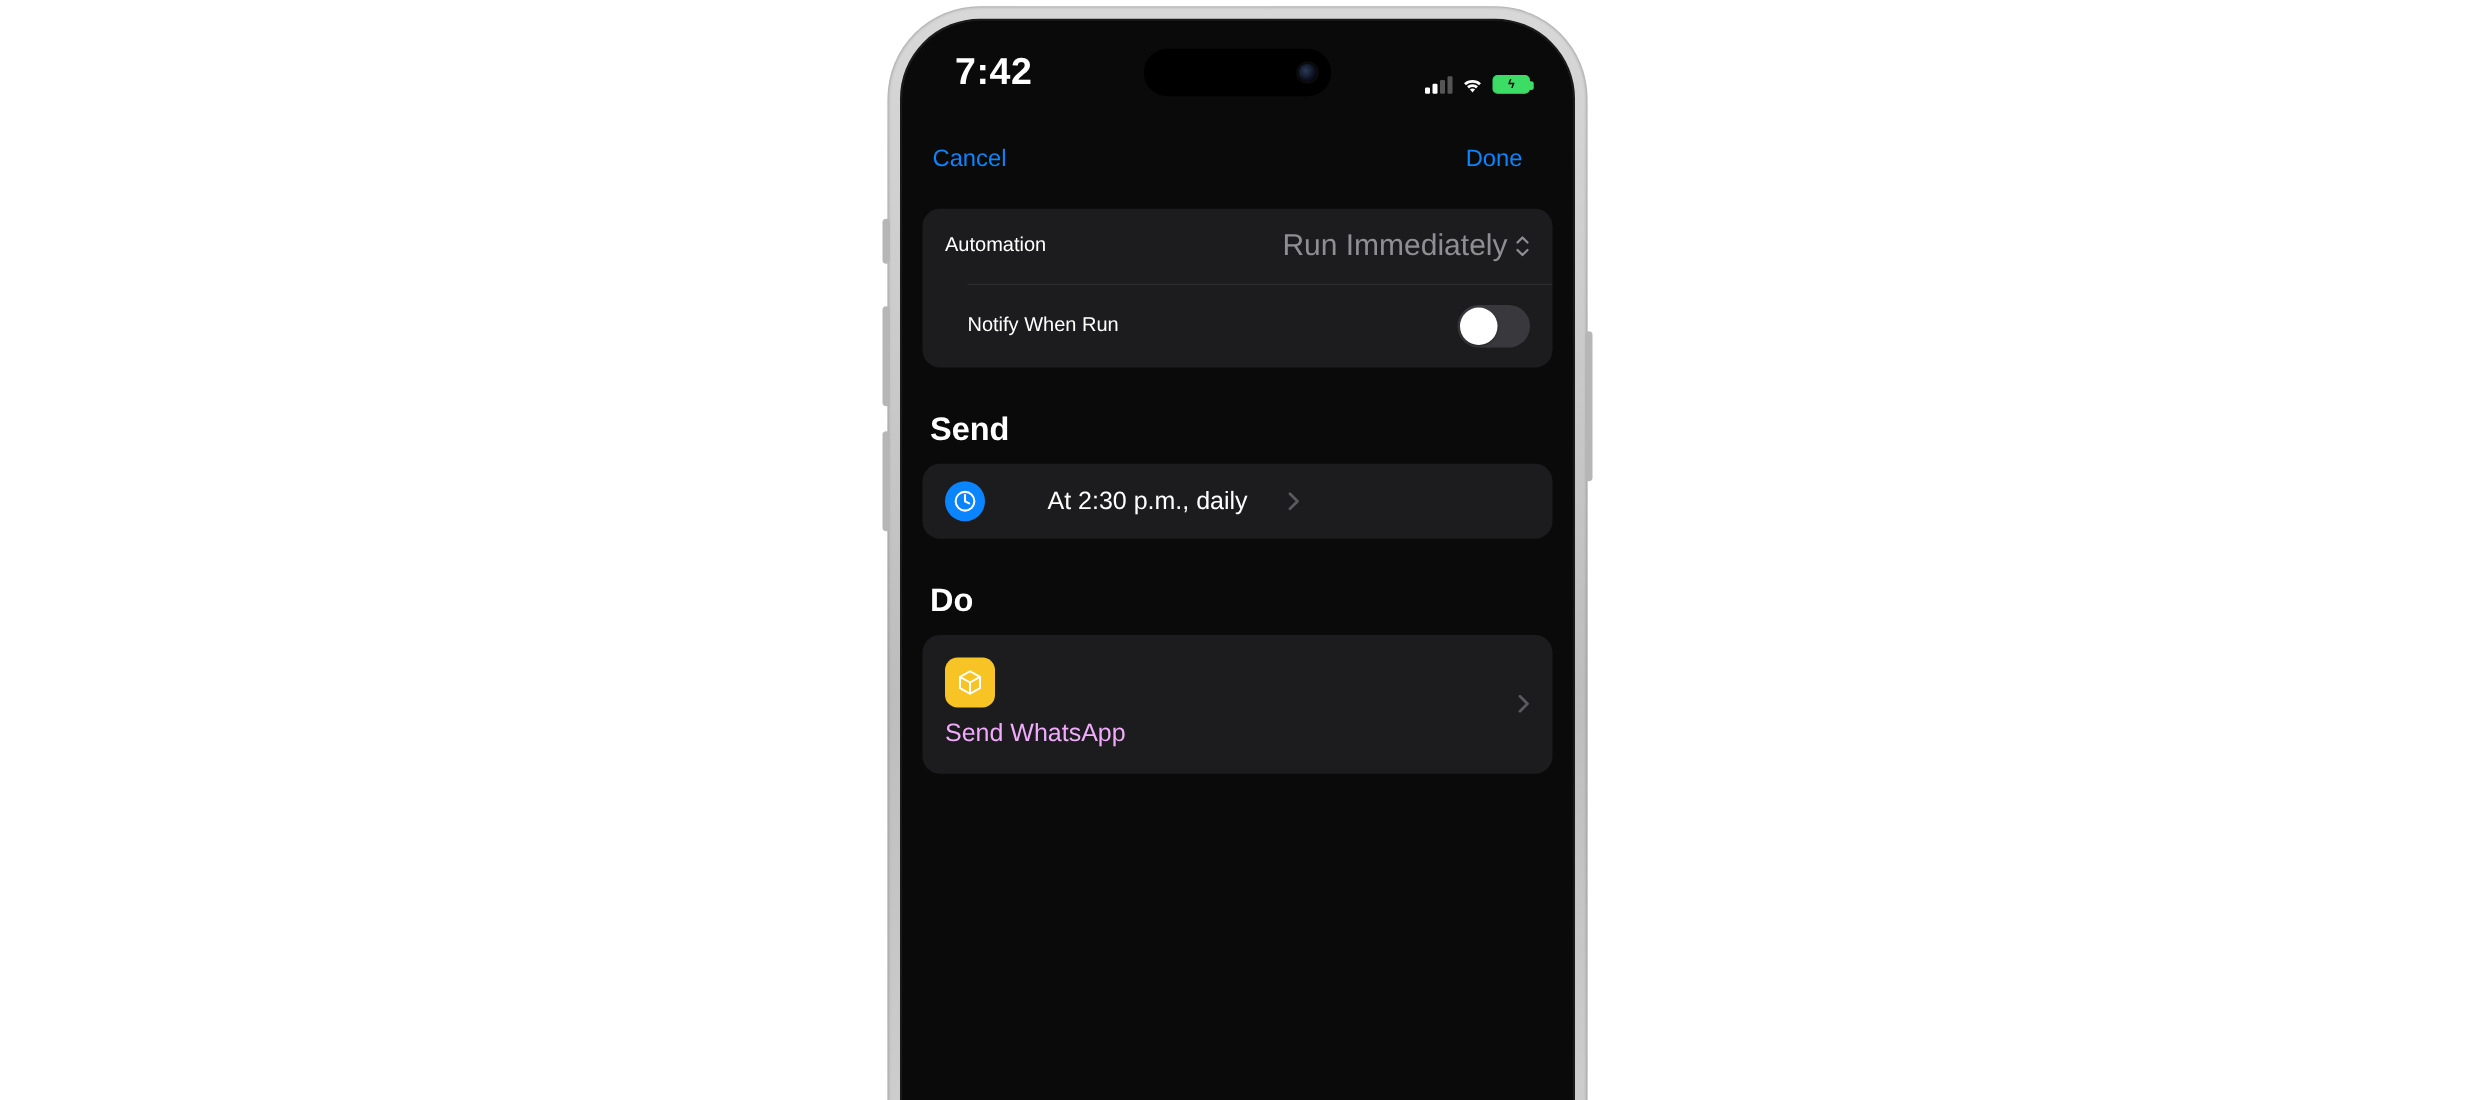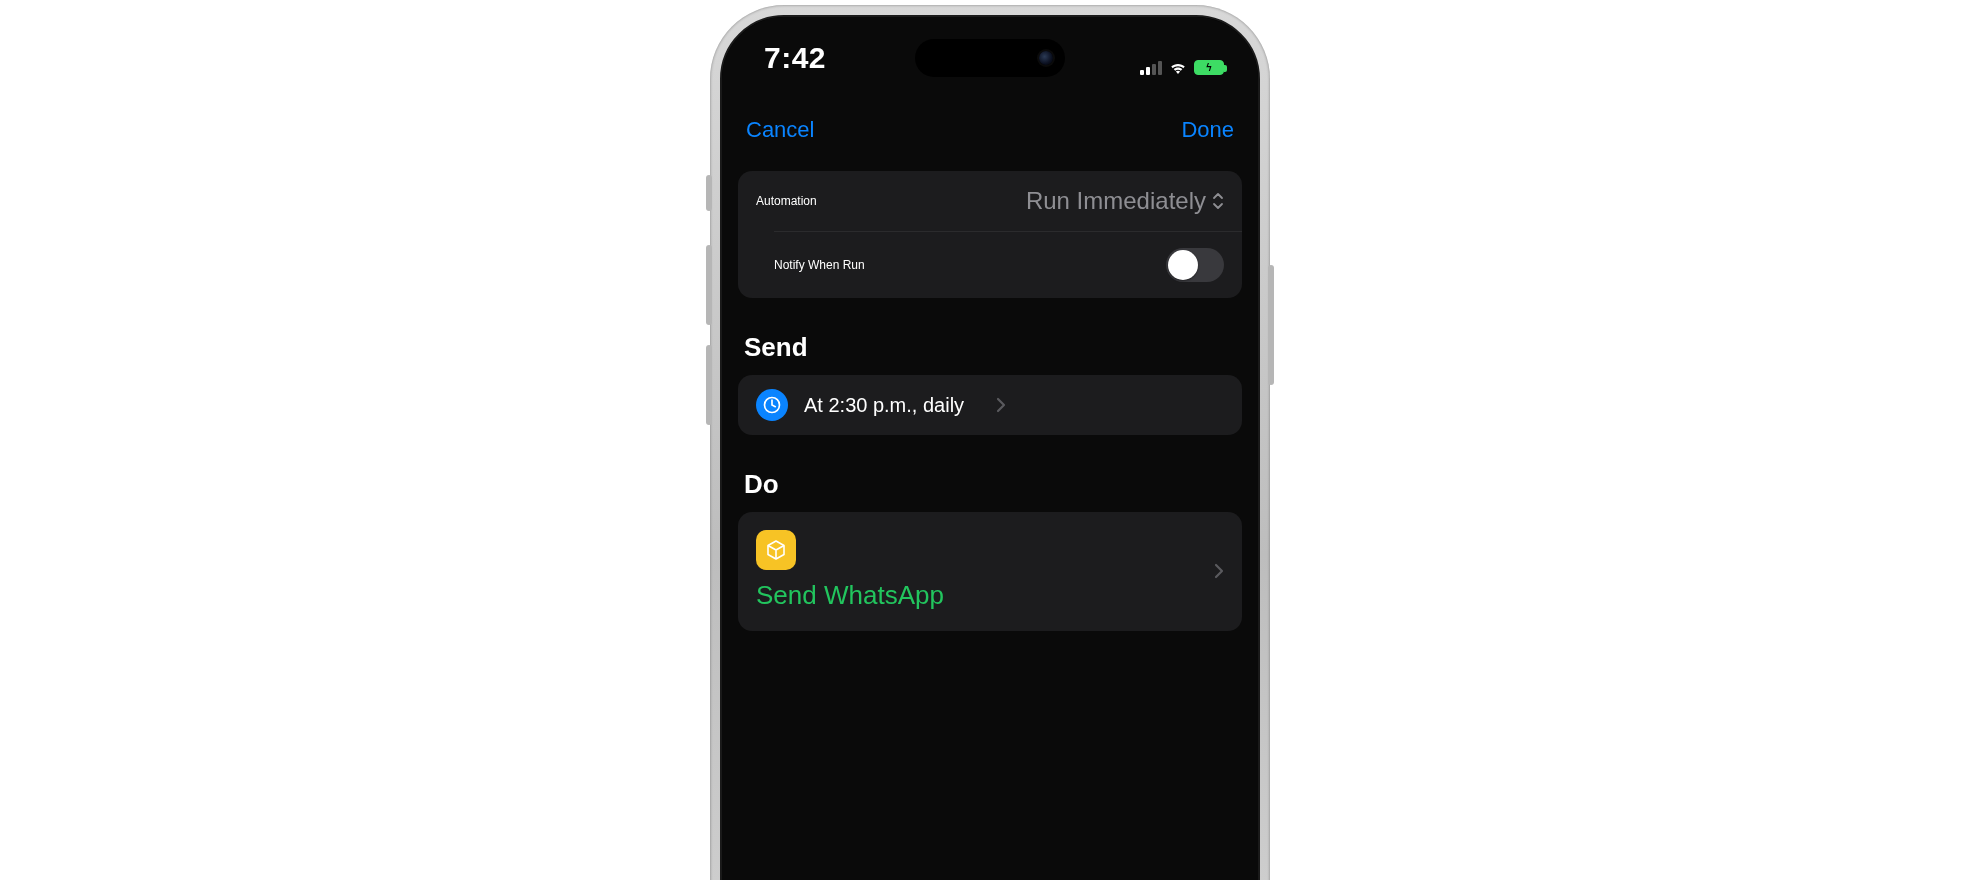--- a/index.html
+++ b/index.html
@@ -81,39 +81,39 @@
   }
   .battery .bolt{ color:#000; font-size:10px; line-height:1; font-weight:900;}
   .content {
     position:absolute; top:0; left:0; right:0; bottom:0;
     background:#0a0a0a;
     padding-top:100px;
     color:#fff;
   }
   .nav {
     display:flex; justify-content:space-between;
-    padding: 0 24px 28px 24px;
-    font-size:22px;
+    padding: 0 40px 28px 24px;
+    font-size:19px;
   }
   .nav .link { color:#0a84ff; cursor:pointer; }
   .nav .done { font-weight:400; }
   .group {
     margin: 0 16px;
     background:#1c1c1e;
     border-radius:14px;
     overflow:hidden;
   }
   .row {
     display:flex; align-items:center;
     padding: 16px 18px;
     min-height:58px;
   }
   .row + .row { border-top:1px solid #2b2b2d; margin-left:36px; padding-left:0;}
   .row + .row > *:first-child { margin-left:0;}
-  .row .label { font-size:12px; color:#fff; }
+  .row .label { font-size:16px; color:#fff; }
   .row .spacer { flex:1; }
   .row .value { font-size:24px; color:#8e8e93; display:flex; align-items:center; gap:6px;}
   .switch {
     width:58px; height:34px; border-radius:20px;
     background:#39393d; position:relative; cursor:pointer;
   }
   .switch .knob{
     position:absolute; top:2px; left:2px;
     width:30px; height:30px; border-radius:50%; background:#fff;
     box-shadow:0 1px 2px rgba(0,0,0,.4);
@@ -122,37 +122,37 @@
     font-size:26px; font-weight:700; color:#fff;
     padding: 34px 22px 12px 22px;
   }
   .item-row {
     display:flex; align-items:center;
     padding:14px 18px;
     cursor:pointer;
     min-height:60px;
     gap:16px;
   }
-  .item-row .text { font-size:20px; color:#fff; }
+  .item-row .text { font-size:20px; color:#fff;margin-left:34px; }
   .item-row .chev { color:#5a5a5e; font-size:22px; }
   .icon-box {
     width:32px; height:32px; border-radius:8px;
     display:flex; align-items:center; justify-content:center;
     flex-shrink:0;
   }
   .icon-clock { background:#0a84ff; border-radius:50%; }
   .icon-shortcut { background:#f7c325; width:40px; height:40px; border-radius:10px;}
   .do-row{
     display:flex; align-items:center;
     padding:16px 18px;
     cursor:pointer;
     gap:16px;
   }
   .do-inner{ display:flex; flex-direction:column; gap:10px; flex:1; }
-  .do-title{ font-size:26px; color:#22c55e; }
+  .do-title{ font-size:20px; color:#f0abfc; }
   .group.tall .do-row{ padding:18px 18px 20px 18px; }
   .chev { color:#5a5a5e; }
 </style>
 </head>
 <body>
 
 <div class="phone">
   <div class="side-btn l1"></div>
   <div class="side-btn l2"></div>
   <div class="side-btn l3"></div>

